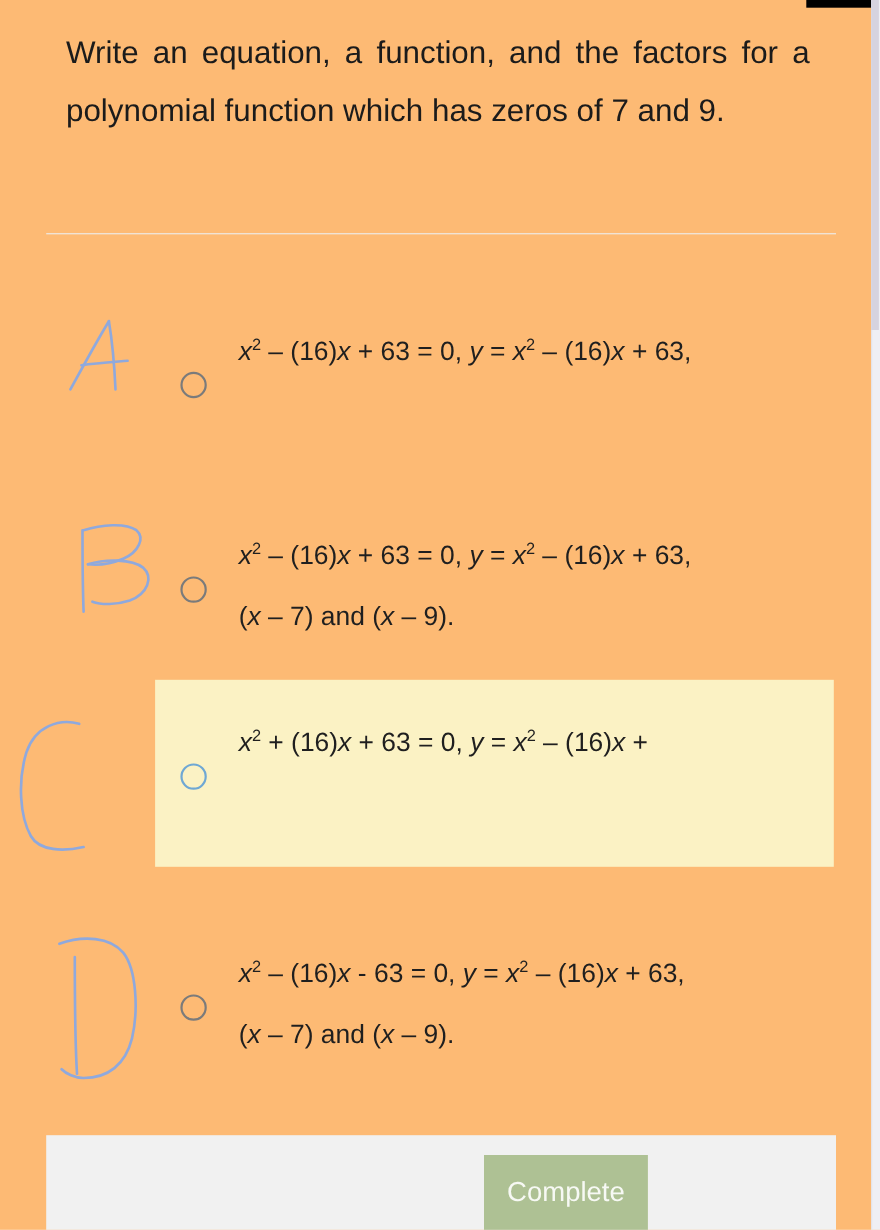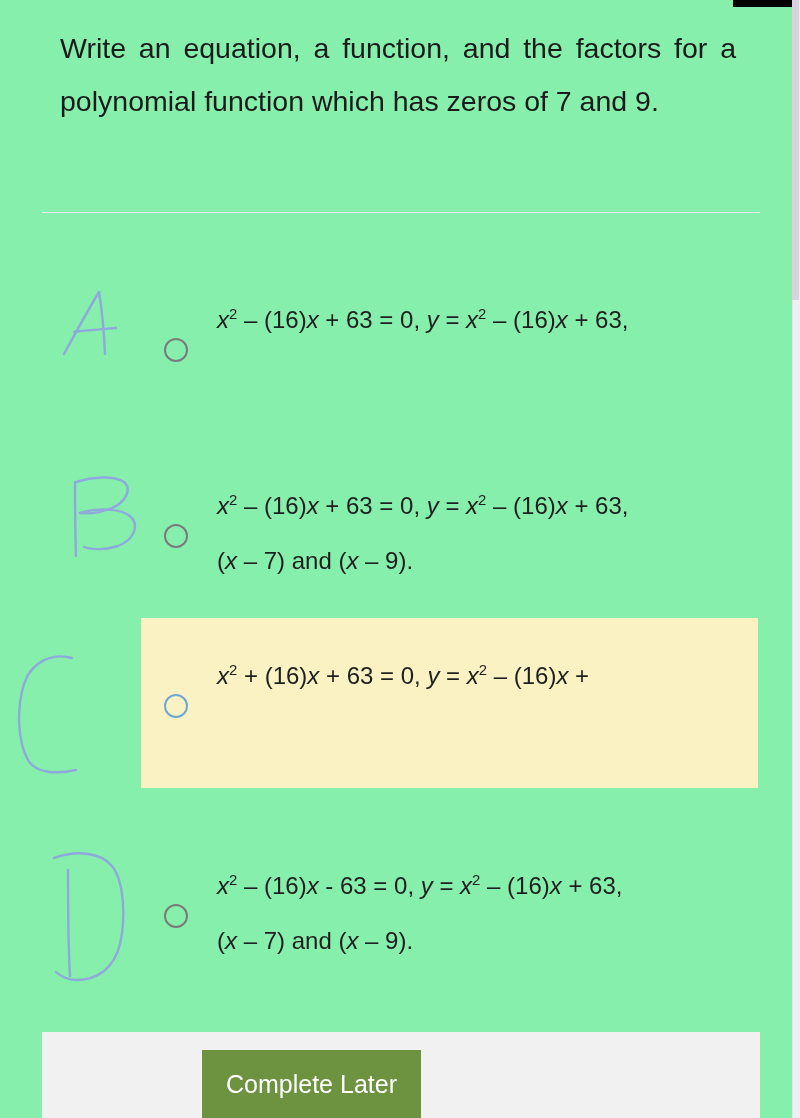--- a/index.html
+++ b/index.html
@@ -15,21 +15,21 @@
     font-family: "Liberation Sans", sans-serif;
     color: #1a1a1a;
     -webkit-font-smoothing: antialiased;
   }
 
   
   #page {
     position: absolute;
     left: 0; top: 0;
     width: 800px; height: 1118px;
-    background: #86efac;
+    background: #fdba74;
   }
 
   
   .top-black-bar {
     position: absolute;
     left: 733px;
     top: 0px;
     width: 60px;
     height: 7px;
     background: #000000;
@@ -250,19 +250,19 @@
   </div>
 
   <div class="scribble" style="left:46px; top:848px;">
     <svg width="90" height="140" viewBox="0 0 90 140" fill="none" stroke="#8fa9dd" stroke-width="2.4" stroke-linecap="round">
       <path d="M8 10 C30 2, 54 4, 66 18 C78 33, 80 70, 74 96 C68 120, 52 132, 30 132 C22 132, 14 128, 10 124"></path>
       <path d="M22 22 C22 52, 22 96, 24 128"></path>
     </svg>
   </div>
 
   <div class="footer-bar"></div>
-  <button class="btn" id="btn-complete-later">Complete Later</button>
+  <button class="btn" id="btn-complete">Complete</button>
 
   <div class="scrollbar-track">
     <div class="scrollbar-thumb"></div>
   </div>
 
 </div>
 
 </body></html>

